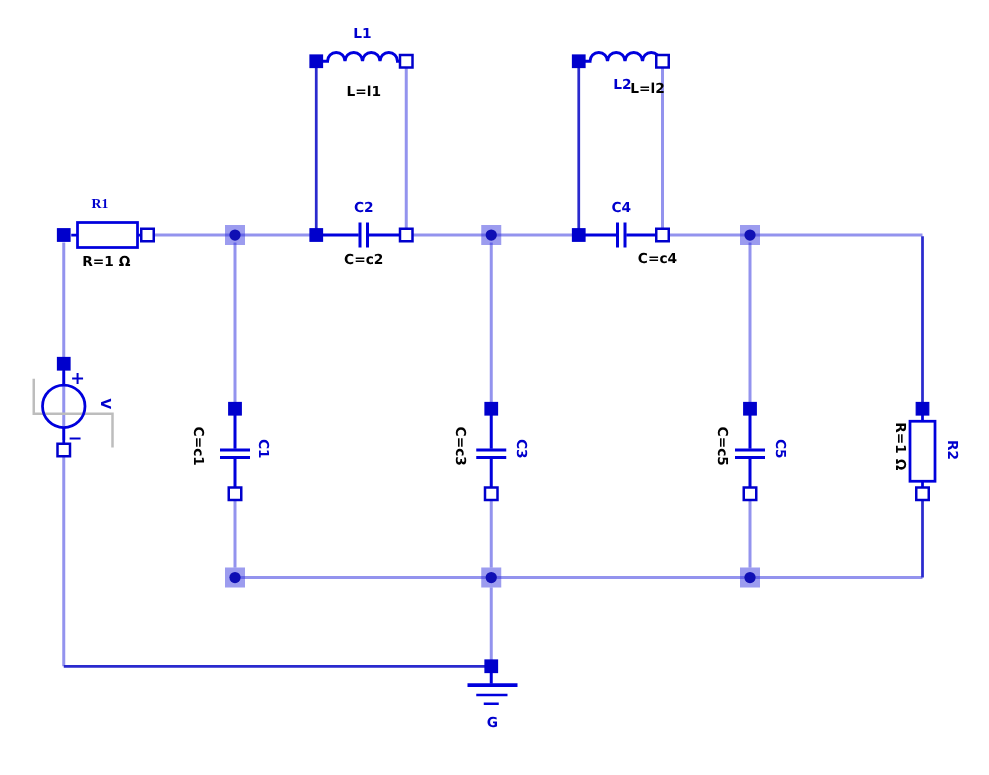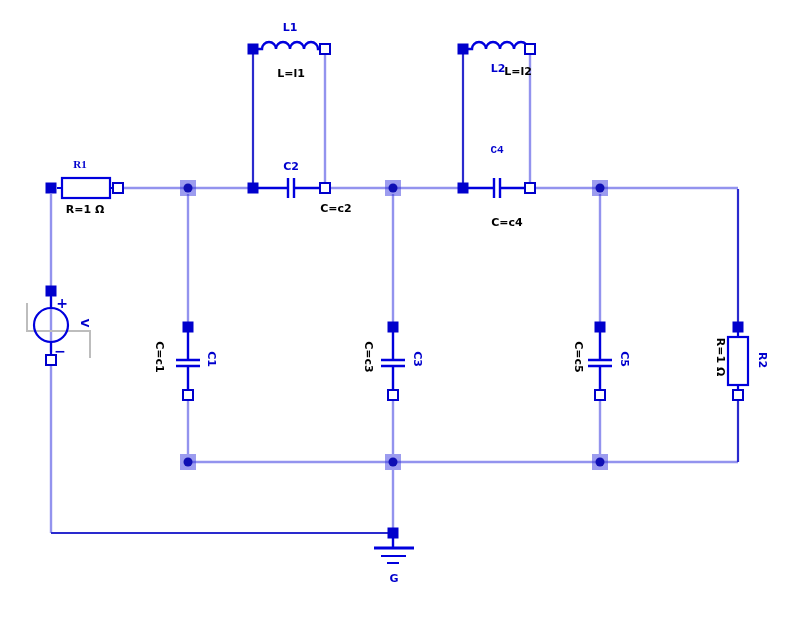--- a/index.html
+++ b/index.html
@@ -156,27 +156,27 @@
     </g>
   </svg>
 
   <div class="lbl blue" style="left:80px;  top:164px;font-family:Liberation Serif, serif;">R1</div>
   <div class="lbl black" style="left:85px;  top:209px;">R=1 Ω</div>
 
   <div class="lbl blue" style="left:290px; top:27px;">L1</div>
   <div class="lbl black" style="left:291px; top:73px;">L=l1</div>
 
   <div class="lbl blue" style="left:291px; top:166px;">C2</div>
-  <div class="lbl black" style="left:291px; top:208px;margin-left:45px;">C=c2</div>
+  <div class="lbl black" style="left:291px; top:208px;">C=c2</div>
 
   <div class="lbl blue" style="left:498px; top:27px;margin-top:41px;">L2</div>
   <div class="lbl black" style="left:518px; top:71px;">L=l2</div>
 
-  <div class="lbl blue" style="left:497px; top:150px;font-family:Liberation Mono, monospace;">C4</div>
-  <div class="lbl black" style="left:507px; top:207px;margin-top:15px;">C=c4</div>
+  <div class="lbl blue" style="left:497px; top:166px;">C4</div>
+  <div class="lbl black" style="left:526px; top:207px;">C=c4</div>
 
   <div class="lbl black rot" style="left:159px; top:357px;">C=c1</div>
   <div class="lbl blue rot" style="left:211px; top:359px;">C1</div>
 
   <div class="lbl black rot" style="left:368px; top:357px;">C=c3</div>
   <div class="lbl blue rot" style="left:417px; top:359px;">C3</div>
 
   <div class="lbl black rot" style="left:578px; top:357px;">C=c5</div>
   <div class="lbl blue rot" style="left:624px; top:359px;">C5</div>
 

